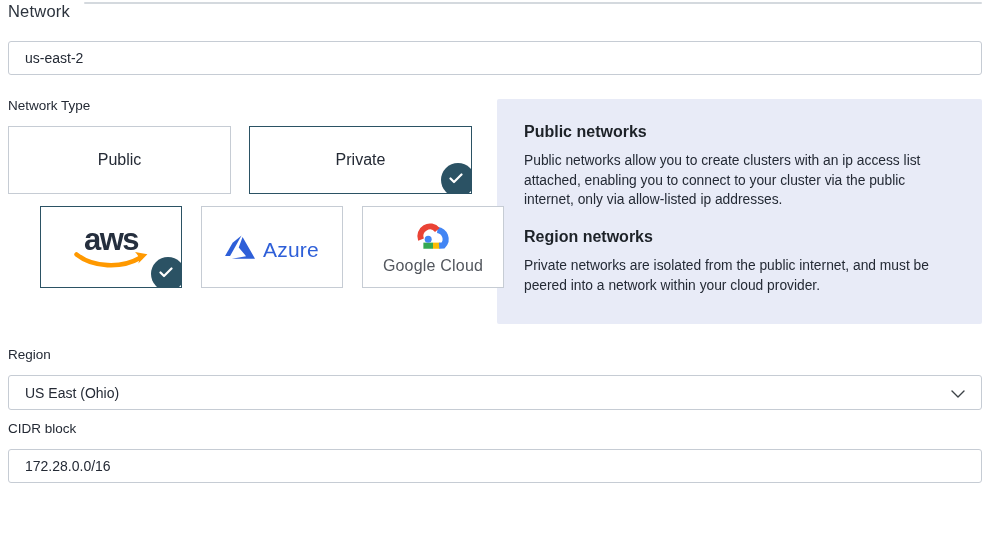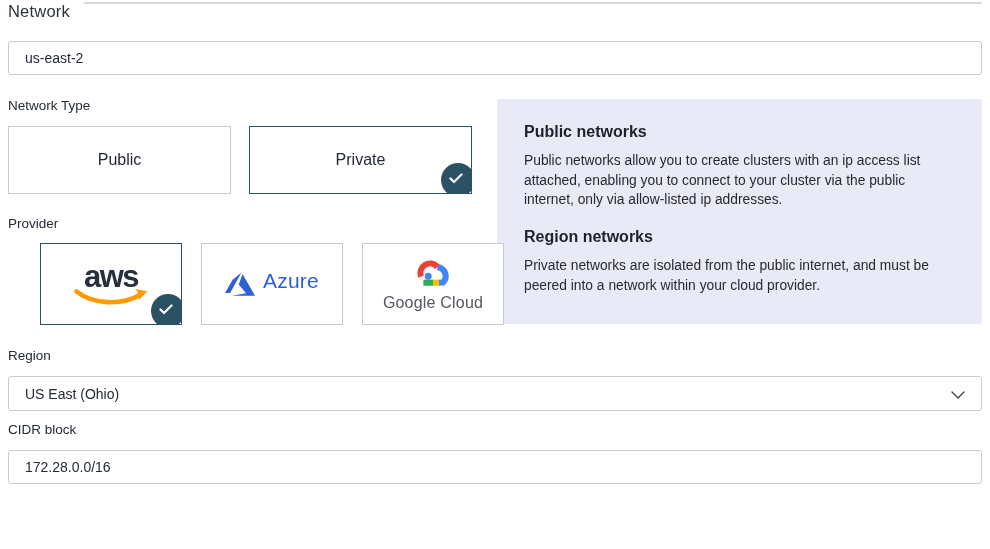--- a/index.html
+++ b/index.html
@@ -58,21 +58,21 @@
   
   .lbl-provider { margin-top: 23px; }
   .provider-cards { display: flex; gap: 19px; margin-top: 12px; padding-left: 32px; }
   .provider-card { width: 142px; height: 82px; flex: none; }
   .logo-col { display: flex; flex-direction: column; align-items: center; }
   .aws-wordmark {
     font-weight: bold; font-size: 31px; line-height: 28px; letter-spacing: -1.5px;
     color: #252f3e;
   }
   .aws-swoosh { margin-top: -3px; }
-  .logo-row { display: flex; align-items: flex-start; gap: 8px; }
+  .logo-row { display: flex; align-items: flex-end; gap: 8px; }
   .azure-text { font-size: 21px; color: #2e5fd8; letter-spacing: .2px; }
   .gcp-text { font-size: 16px; color: #53575e; margin-top: 3px; letter-spacing: .2px; }
 
   
   .lbl-region { margin-top: 24px; }
   .lbl-cidr { margin-top: 12px; }
   .select-wrap { position: relative; }
   .select-wrap .chevron {
     position: absolute; right: 17px; top: 50%; margin-top: -3px; pointer-events: none;
   }
@@ -100,21 +100,20 @@
         <div class="choice-card type-card selected">
           <span>Private</span>
           <span class="check-badge">
             <svg width="14" height="11" viewBox="0 0 14 11">
                 <polyline points="1.5,5.5 5,9 12.5,1.5" fill="none" stroke="#ffffff" stroke-width="2.2" stroke-linecap="round" stroke-linejoin="round"></polyline>
               </svg>
           </span>
         </div>
       </div>
 
-      <label class="field-label lbl-provider">Provider</label>
       <div class="provider-cards">
 
         <div class="choice-card provider-card selected">
           <span class="logo-col">
             <span class="aws-wordmark">aws</span>
             <svg class="aws-swoosh" width="78" height="18" viewBox="0 0 120 27">
               <path d="M7 5 C 32 25, 76 27, 105 10" fill="none" stroke="#ff9900" stroke-width="7" stroke-linecap="round"></path>
               <path d="M97 1 L 116 4.5 L 102 19 C 104.5 13 103 7 97 1 Z" fill="#ff9900"></path>
             </svg>
           </span>

